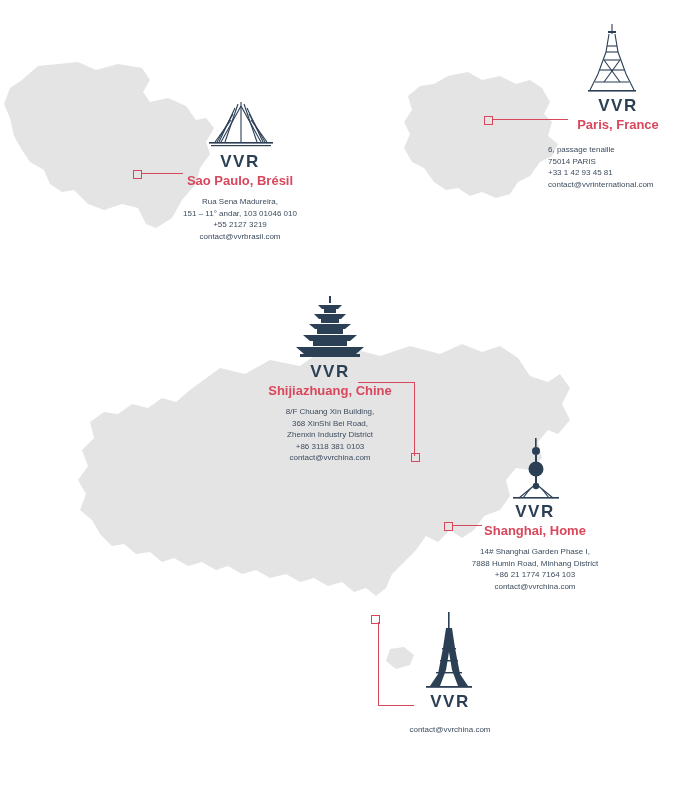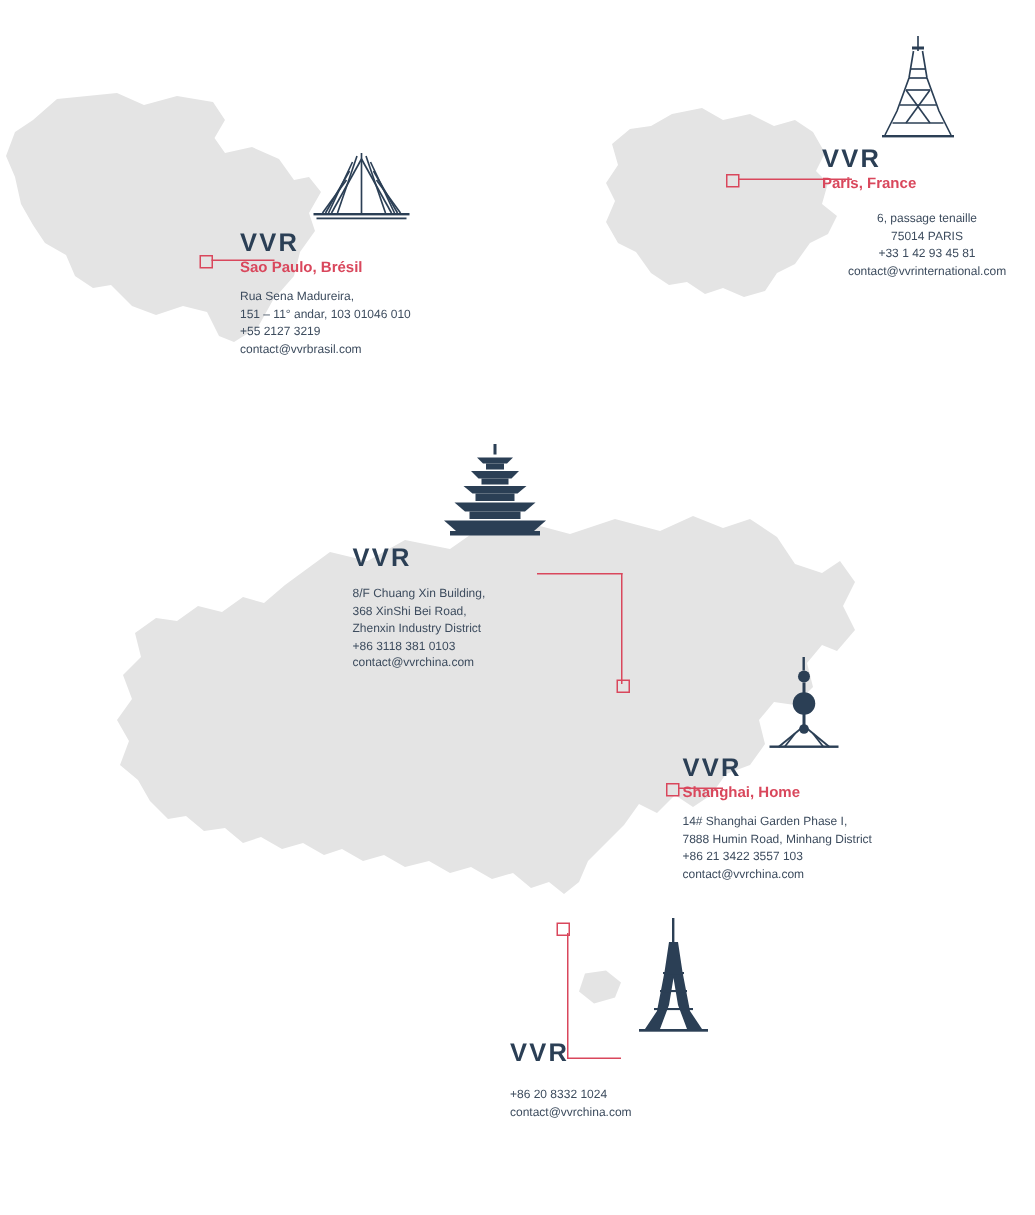--- a/index.html
+++ b/index.html
@@ -32,35 +32,35 @@
     position: absolute;
   }
   .brand {
     font-size: 17px;
     font-weight: bold;
     letter-spacing: 1.5px;
     color: #2b3f55;
     white-space: nowrap;
   }
   .city {
-    font-size: 10px;
+    font-size: 13px;
     font-weight: bold;
     color: #d9475c;
     white-space: nowrap;
     margin-top: 1px;
   }
   .addr {
     font-size: 8px;
     line-height: 11.5px;
     color: #3d4c5e;
     white-space: nowrap;
     margin-top: 8px;
   }
-  .ta-center { }
-  .ta-right { text-align: center; }
+  .ta-center { text-align: center; }
+  .ta-right { text-align: left; }
 
   .connector {
     position: absolute;
     border-top: 1px solid #d9475c;
     height: 0;
   }
   .connector-v {
     position: absolute;
     border-left: 1px solid #d9475c;
     width: 0;
@@ -182,20 +182,21 @@
         <path d="M17,28 L59,28 L53,33 L23,33 Z"></path>
         <rect x="25" y="33" width="26" height="5"></rect>
         <path d="M11,39 L65,39 L58,45 L18,45 Z"></path>
         <rect x="21" y="45" width="34" height="5"></rect>
         <path d="M4,51 L72,51 L64,58 L12,58 Z"></path>
         <rect x="8" y="58" width="60" height="3"></rect>
       </g>
     </svg>
 
     <div class="brand ta-center" style="margin-top:66px;">VVR</div>
+    <div class="city ta-center">Shijiazhuang, Chine</div>
     <div class="addr ta-center">
       <div>8/F Chuang Xin Building,</div>
       <div>368 XinShi Bei Road,</div>
       <div>Zhenxin Industry District</div>
       <div>+86 3118 381 0103</div>
       <div>contact@vvrchina.com</div>
     </div>
   </div>
   <div class="connector" style="left:358px; top:382px; width:57px;"></div>
   <div class="connector-v" style="left:414px; top:382px; height:74px;"></div>
@@ -219,21 +220,21 @@
         <path d="M39,51 L46,60"></path>
       </g>
       <rect x="10" y="59" width="46" height="1.6" fill="#2b3f55"></rect>
     </svg>
 
     <div class="brand ta-center" style="margin-top:64px;">VVR</div>
     <div class="city ta-center">Shanghai, Home</div>
     <div class="addr ta-center">
       <div>14# Shanghai Garden Phase I,</div>
       <div>7888 Humin Road, Minhang District</div>
-      <div>+86 21 3422 3557 103</div>
+      <div>+86 21 1774 7164 103</div>
       <div>contact@vvrchina.com</div>
     </div>
   </div>
   <div class="connector" style="left:452px; top:525px; width:30px;"></div>
   <div class="marker" style="left:444px; top:522px;"></div>
 
   <div class="location" style="left:340px; top:612px; width:220px;">
 
     <svg class="loc-icon" style="left:76px; top:0px;" width="66" height="78" viewBox="0 0 66 78">
       <g fill="#2b3f55">
@@ -241,21 +242,20 @@
         <path d="M30,16 L36,16 L39,36 L44,62 L52,74 L42,74 L36,58 L33,40 L30,58 L24,74 L14,74 L22,62 L27,36 Z"></path>
         <rect x="26" y="36" width="14" height="1.4"></rect>
         <rect x="24" y="48" width="18" height="1.4"></rect>
         <rect x="20" y="60" width="26" height="1.4"></rect>
       </g>
       <rect x="10" y="74" width="46" height="1.8" fill="#2b3f55"></rect>
     </svg>
 
     <div class="brand ta-center" style="margin-top:80px;">VVR</div>
     <div class="addr ta-center" style="margin-top:12px;">
-      <div>+86 20 8332 1024</div>
       <div>contact@vvrchina.com</div>
     </div>
   </div>
   <div class="connector" style="left:378px; top:705px; width:36px;"></div>
   <div class="connector-v" style="left:378px; top:622px; height:84px;"></div>
   <div class="marker" style="left:371px; top:615px;"></div>
 
 </div>
 
 </body></html>

